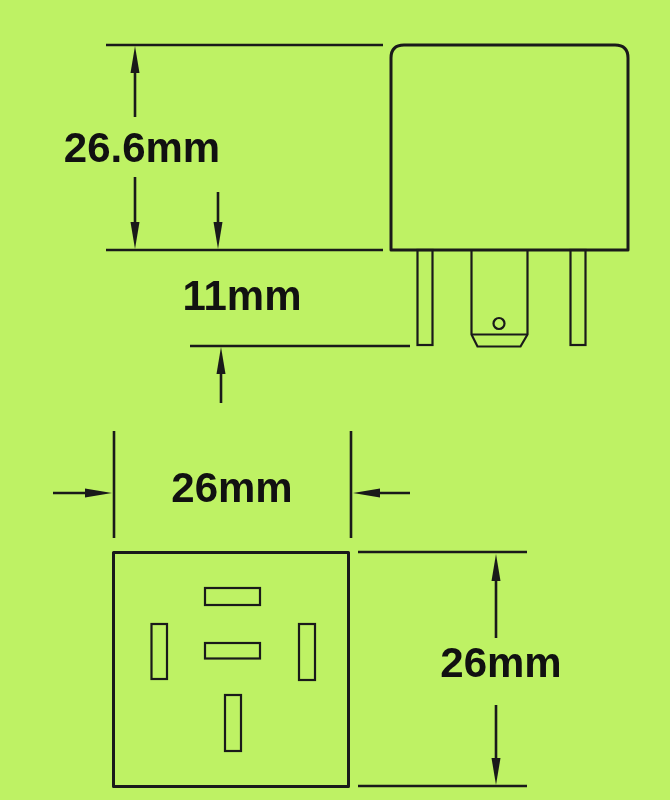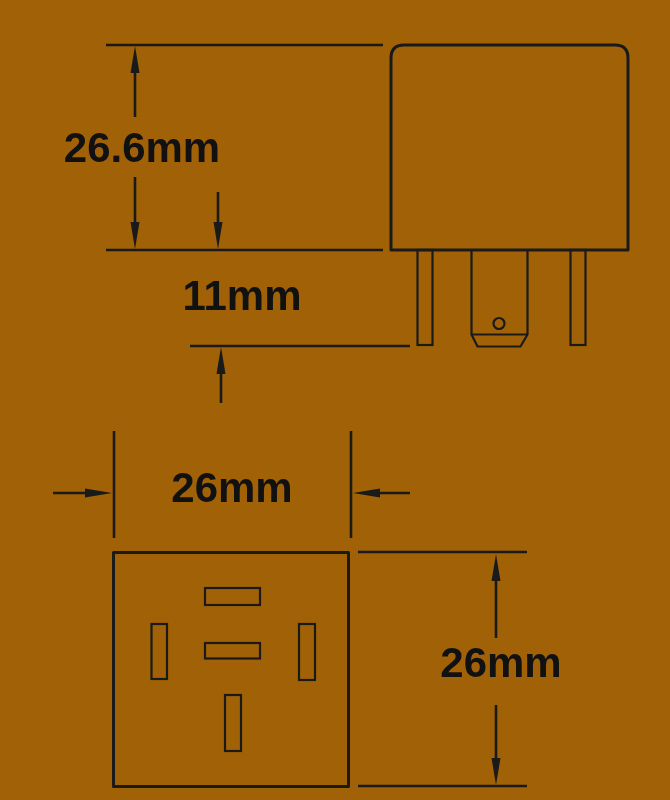--- a/index.html
+++ b/index.html
@@ -7,21 +7,21 @@
     padding: 0;
     width: 670px;
     height: 800px;
     background: #ffffff;
     font-family: "Liberation Sans", sans-serif;
   }
   .drawing-wrap {
     position: relative;
     width: 670px;
     height: 800px;
-    background: #a16207;
+    background: #bef264;
     overflow: hidden;
   }
   svg { display: block; }
   .outline {
     fill: none;
     stroke: #1a1a1a;
     stroke-width: 3;
     stroke-linejoin: round;
   }
   .pin {

